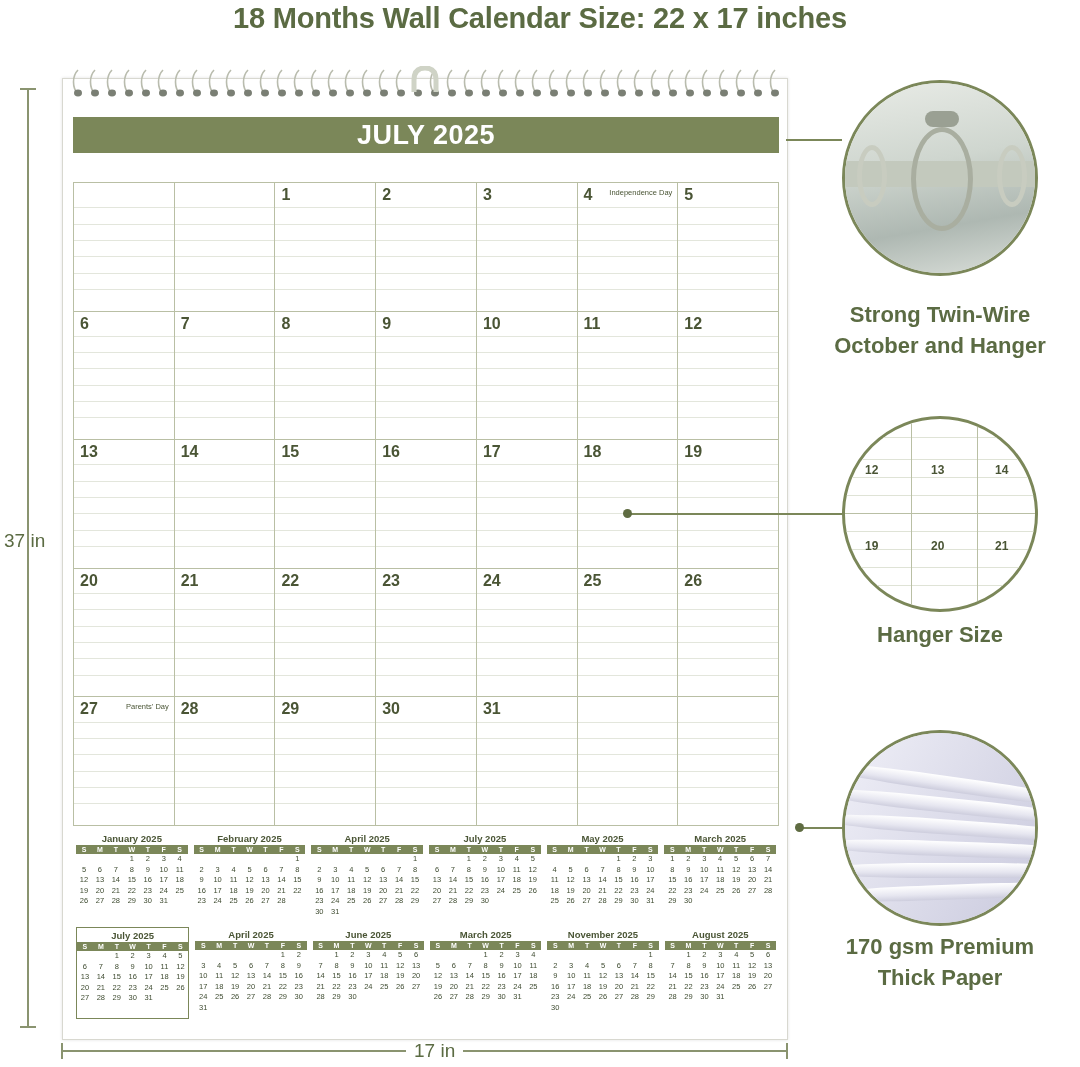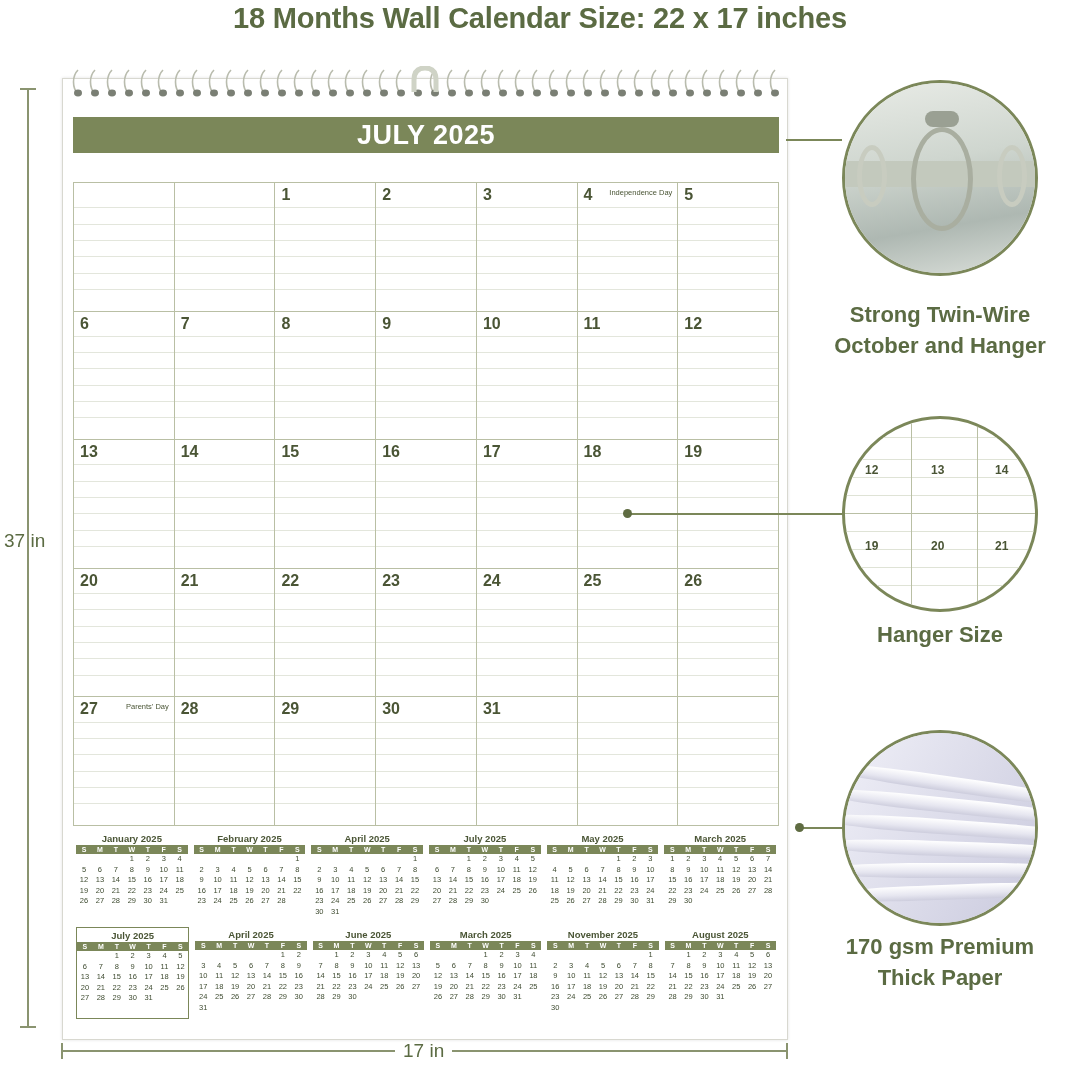--- a/index.html
+++ b/index.html
@@ -21,21 +21,21 @@
   }
 
   
   .vguide { position:absolute; left:27px; top:88px; width:2px; height:940px; background:#8a9470; }
   .vguide-cap-top { position:absolute; left:20px; top:88px; width:16px; height:2px; background:#8a9470; }
   .vguide-cap-bot { position:absolute; left:20px; top:1026px; width:16px; height:2px; background:#8a9470; }
   .vlabel { position:absolute; left:4px; top:530px; font-size:19px; color:#5b6b43; font-weight:normal;}
   .hguide { position:absolute; left:62px; top:1050px; width:726px; height:2px; background:#8a9470; }
   .hguide-cap-l { position:absolute; left:61px; top:1043px; width:2px; height:16px; background:#8a9470; }
   .hguide-cap-r { position:absolute; left:786px; top:1043px; width:2px; height:16px; background:#8a9470; }
-  .hlabel { position:absolute; left:395px; top:1040px; font-size:19px; color:#5b6b43; background:#fff; padding:0 8px;}
+  .hlabel { position:absolute; left:406px; top:1040px; font-size:19px; color:#5b6b43; background:#fff; padding:0 8px;}
 
   
   .sheet {
     position:absolute; left:62px; top:78px; width:726px; height:962px;
     background:#ffffff; border:1px solid #d8d8d0;
     box-shadow: 0 0 3px rgba(0,0,0,0.12);
   }
   .wire {
     position:absolute; left:62px; top:66px; width:726px; height:34px;
   }

